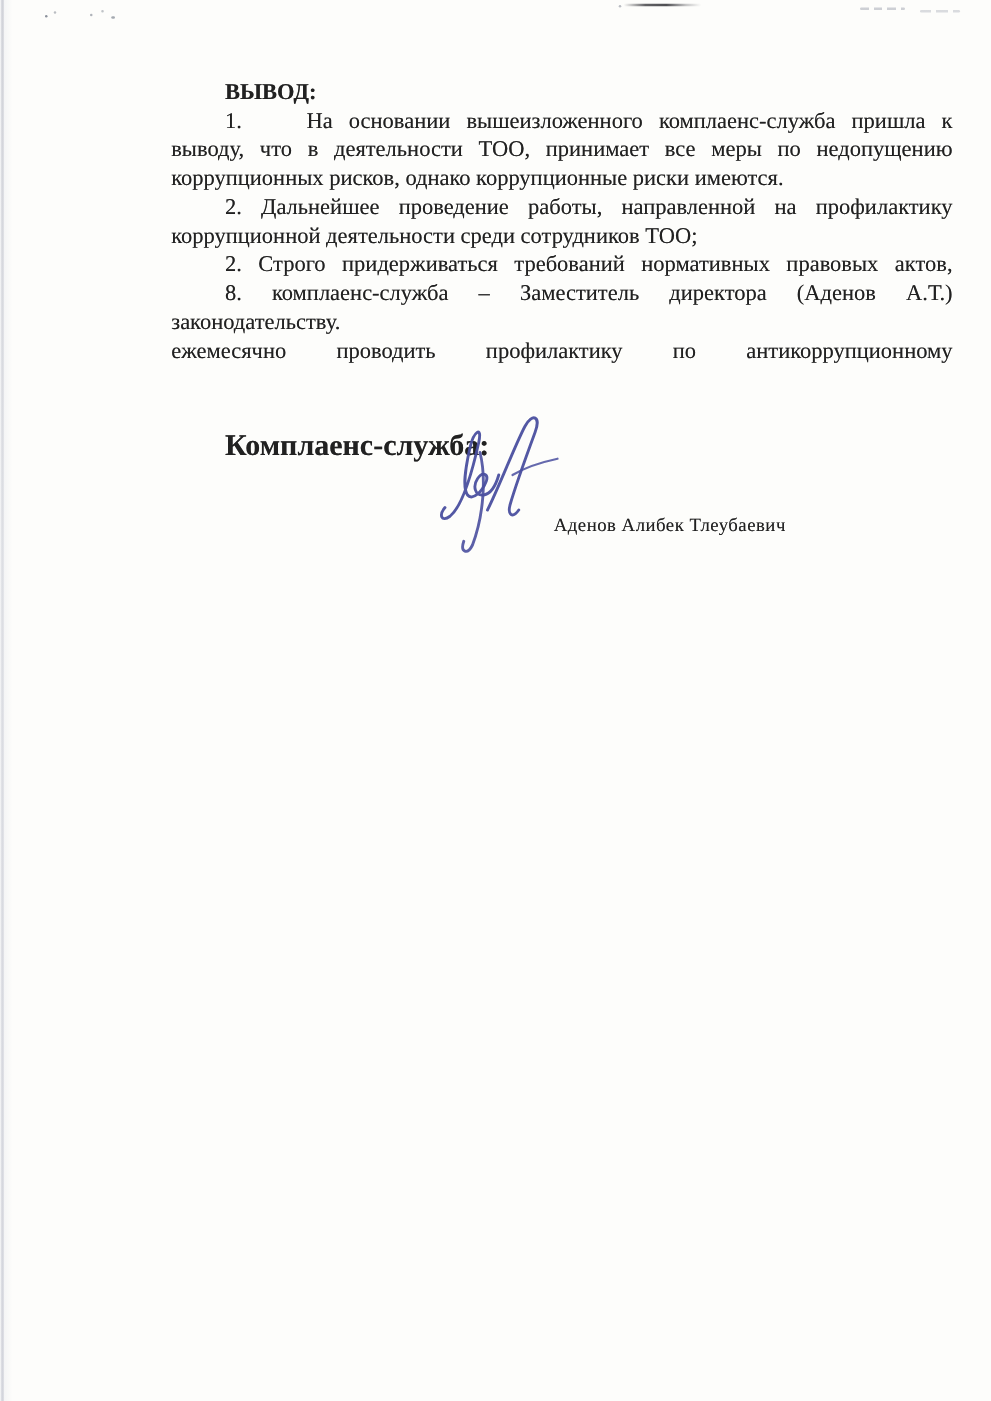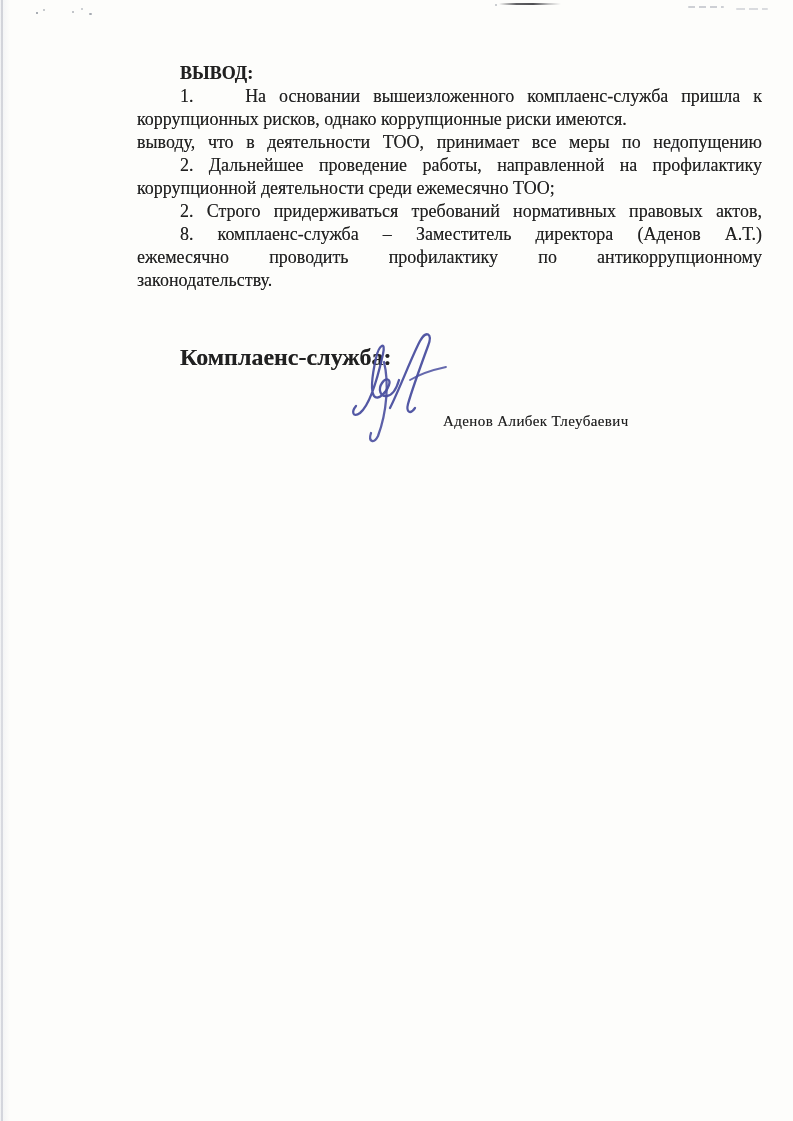--- a/index.html
+++ b/index.html
@@ -85,31 +85,31 @@
   <span class="speck" style="left:89px;top:13px;width:2.5px;height:2px;opacity:.8;"></span>
   <span class="speck" style="left:495px;top:4px;width:2px;height:2px;opacity:.6;"></span>
   <div class="dash-dark"></div>
   <div class="dash-light-a"></div>
   <div class="dash-light-b"></div>
 
   <div class="content">
     <div class="line pl indent bold">ВЫВОД:</div>
 
     <div class="line jf indent">1.&nbsp;&nbsp;&nbsp; На основании вышеизложенного комплаенс-служба пришла к</div>
+    <div class="line jf">выводу, что в деятельности ТОО, принимает все меры по недопущению</div>
     <div class="line pl">коррупционных рисков, однако коррупционные риски имеются.</div>
-    <div class="line jf">выводу, что в деятельности ТОО, принимает все меры по недопущению</div>
 
     <div class="line jf indent">2. Дальнейшее проведение работы, направленной на профилактику</div>
-    <div class="line pl">коррупционной деятельности среди ежемесячно ТОО;</div>
+    <div class="line pl">коррупционной деятельности среди сотрудников ТОО;</div>
 
     <div class="line jf indent">2. Строго придерживаться требований нормативных правовых актов,</div>
 
     <div class="line jf indent">8. комплаенс-служба – Заместитель директора (Аденов А.Т.)</div>
+    <div class="line pl">законодательству.</div>
     <div class="line jf">ежемесячно проводить профилактику по антикоррупционному</div>
-    <div class="line pl">законодательству.</div>
   </div>
 
   <div class="sig-label">Комплаенс-служба:</div>
 
   <svg class="signature-svg" viewBox="0 0 126 118" fill="none" stroke="var(--ink)" stroke-width="2.3" stroke-linecap="round" stroke-linejoin="round">
 
     <path d="M 10,76 C 5,82 7,88 14,83 C 25,74 33,42 37,24 C 40,10 33,15 30,28 C 26,46 24,60 28,66 C 32,71 40,63 43,55 C 45,49 40,47 36,53 C 32,59 34,67 41,66 C 47,65 51,57 53,50" opacity=".95"></path>
 
     <path d="M 38,32 C 43,52 41,82 32,106 C 28,114 22,112 25,103" opacity=".9"></path>
 

